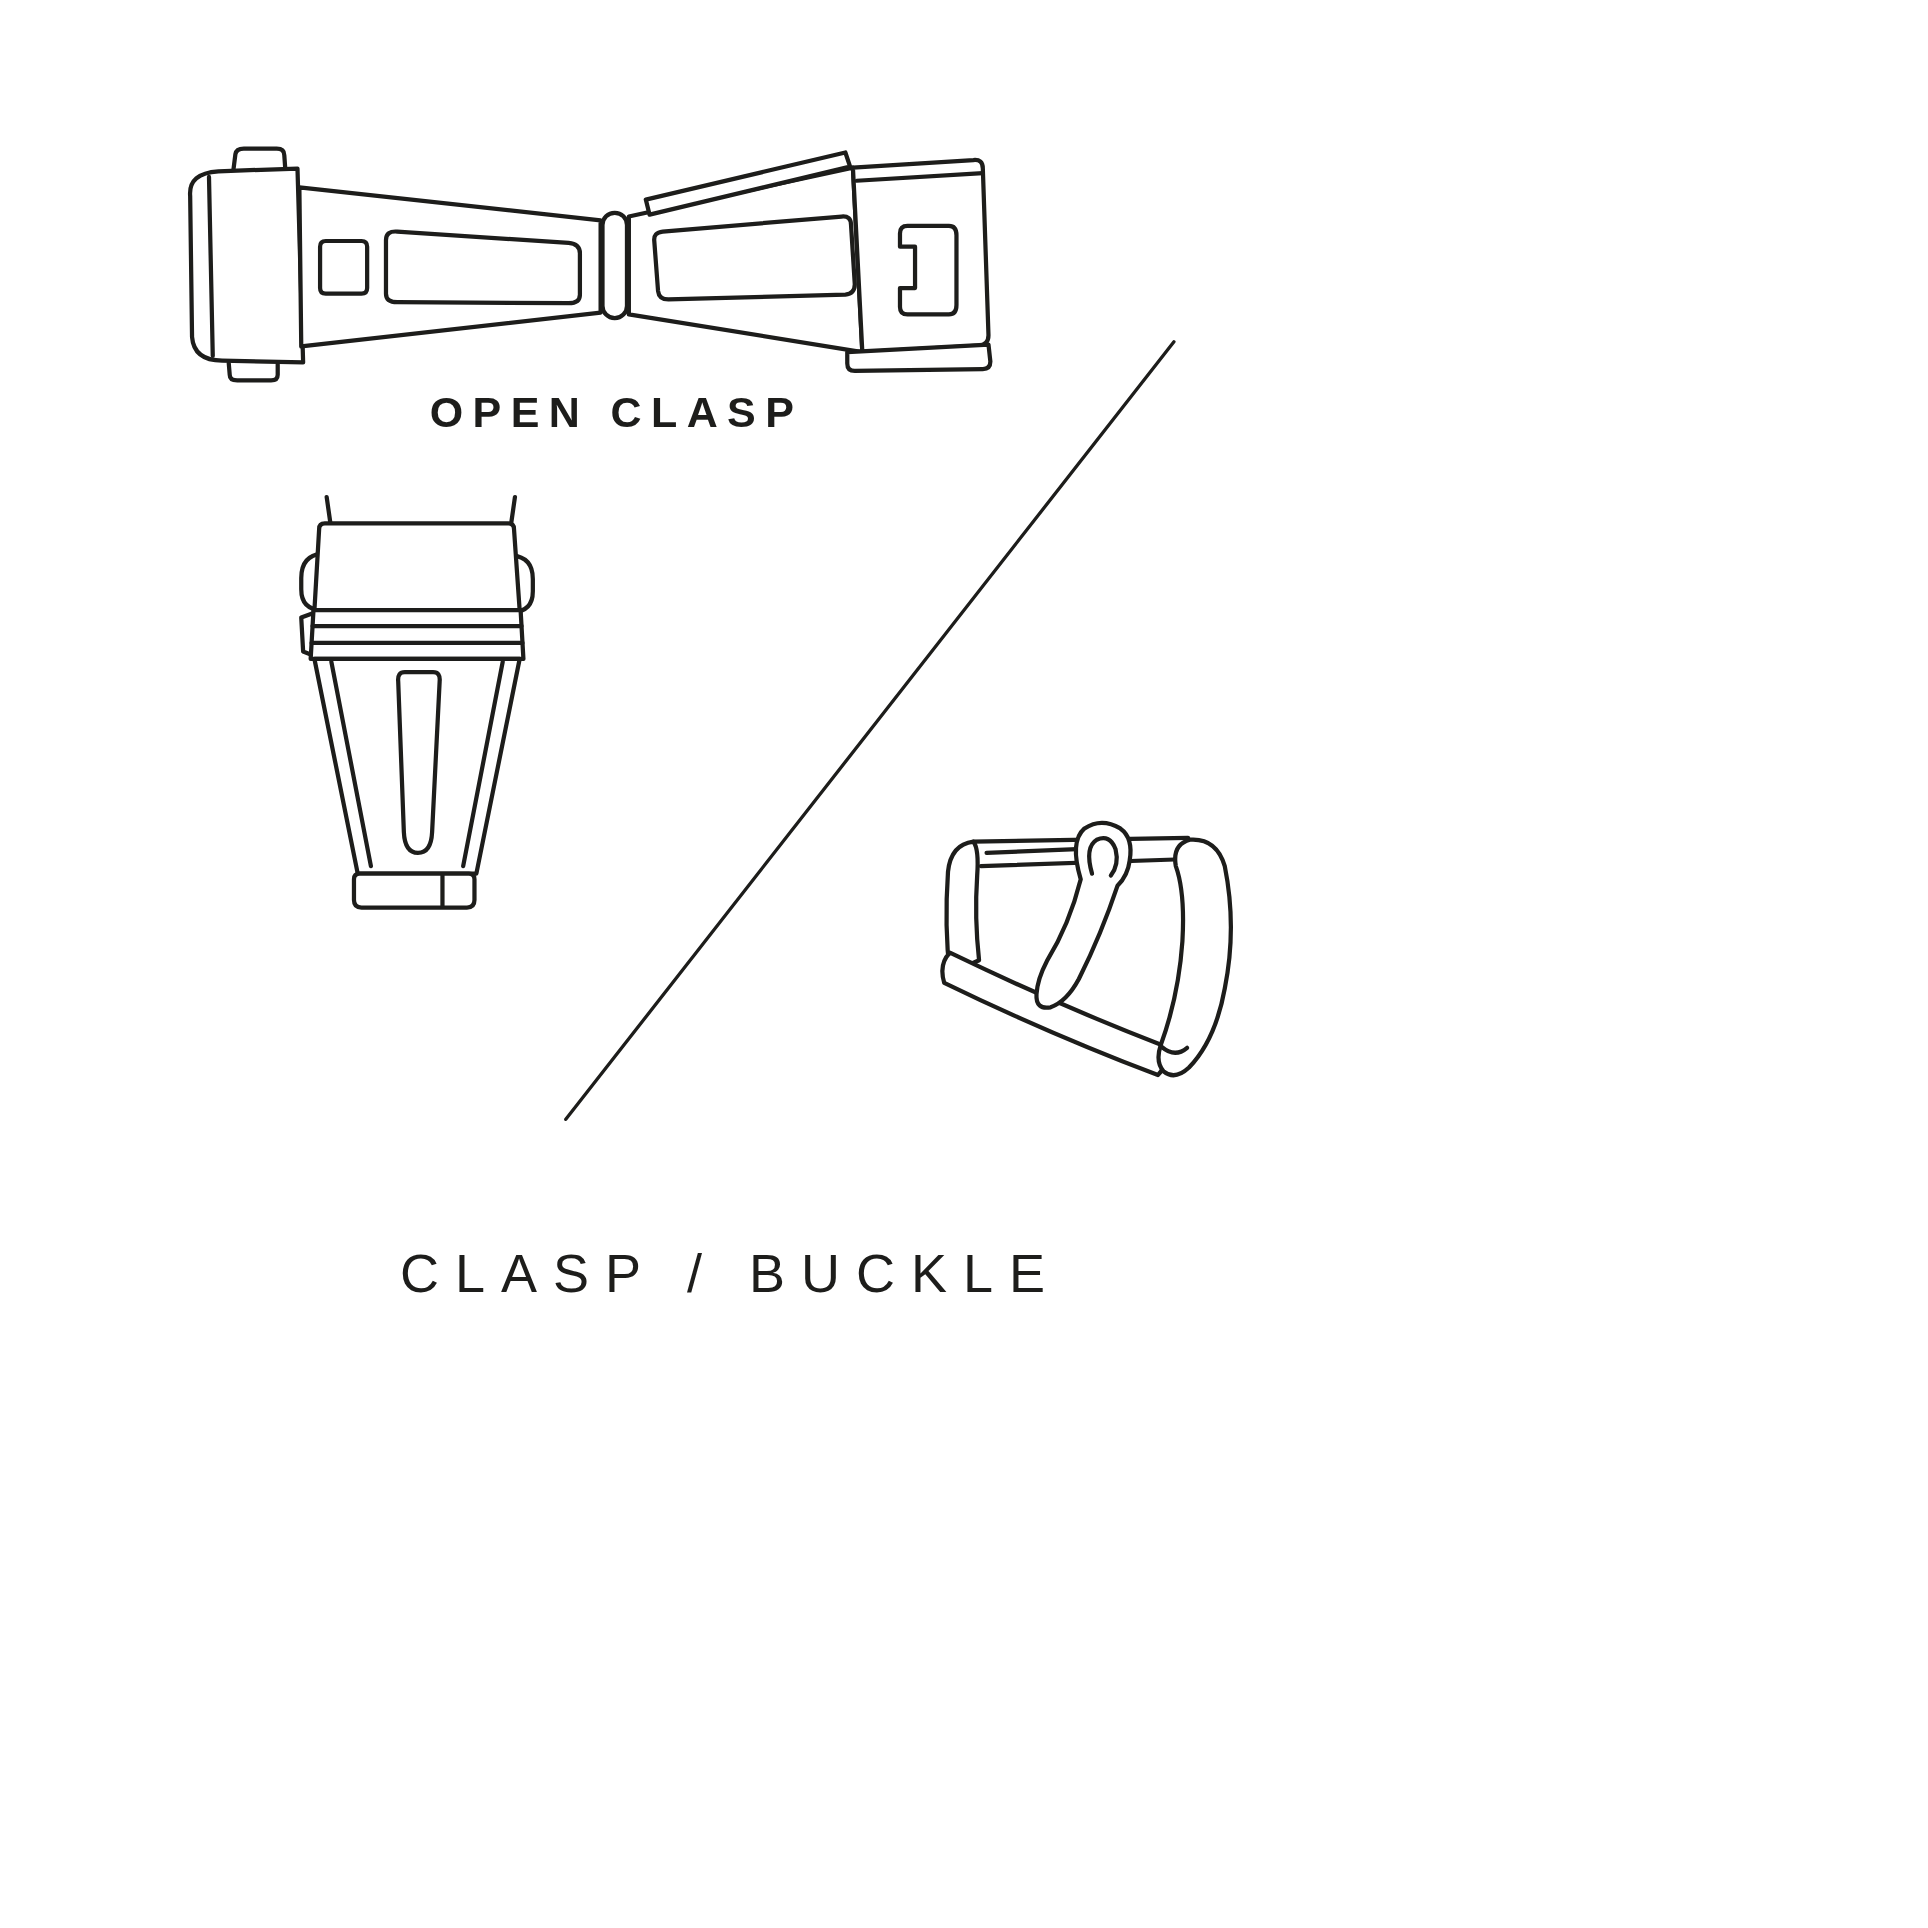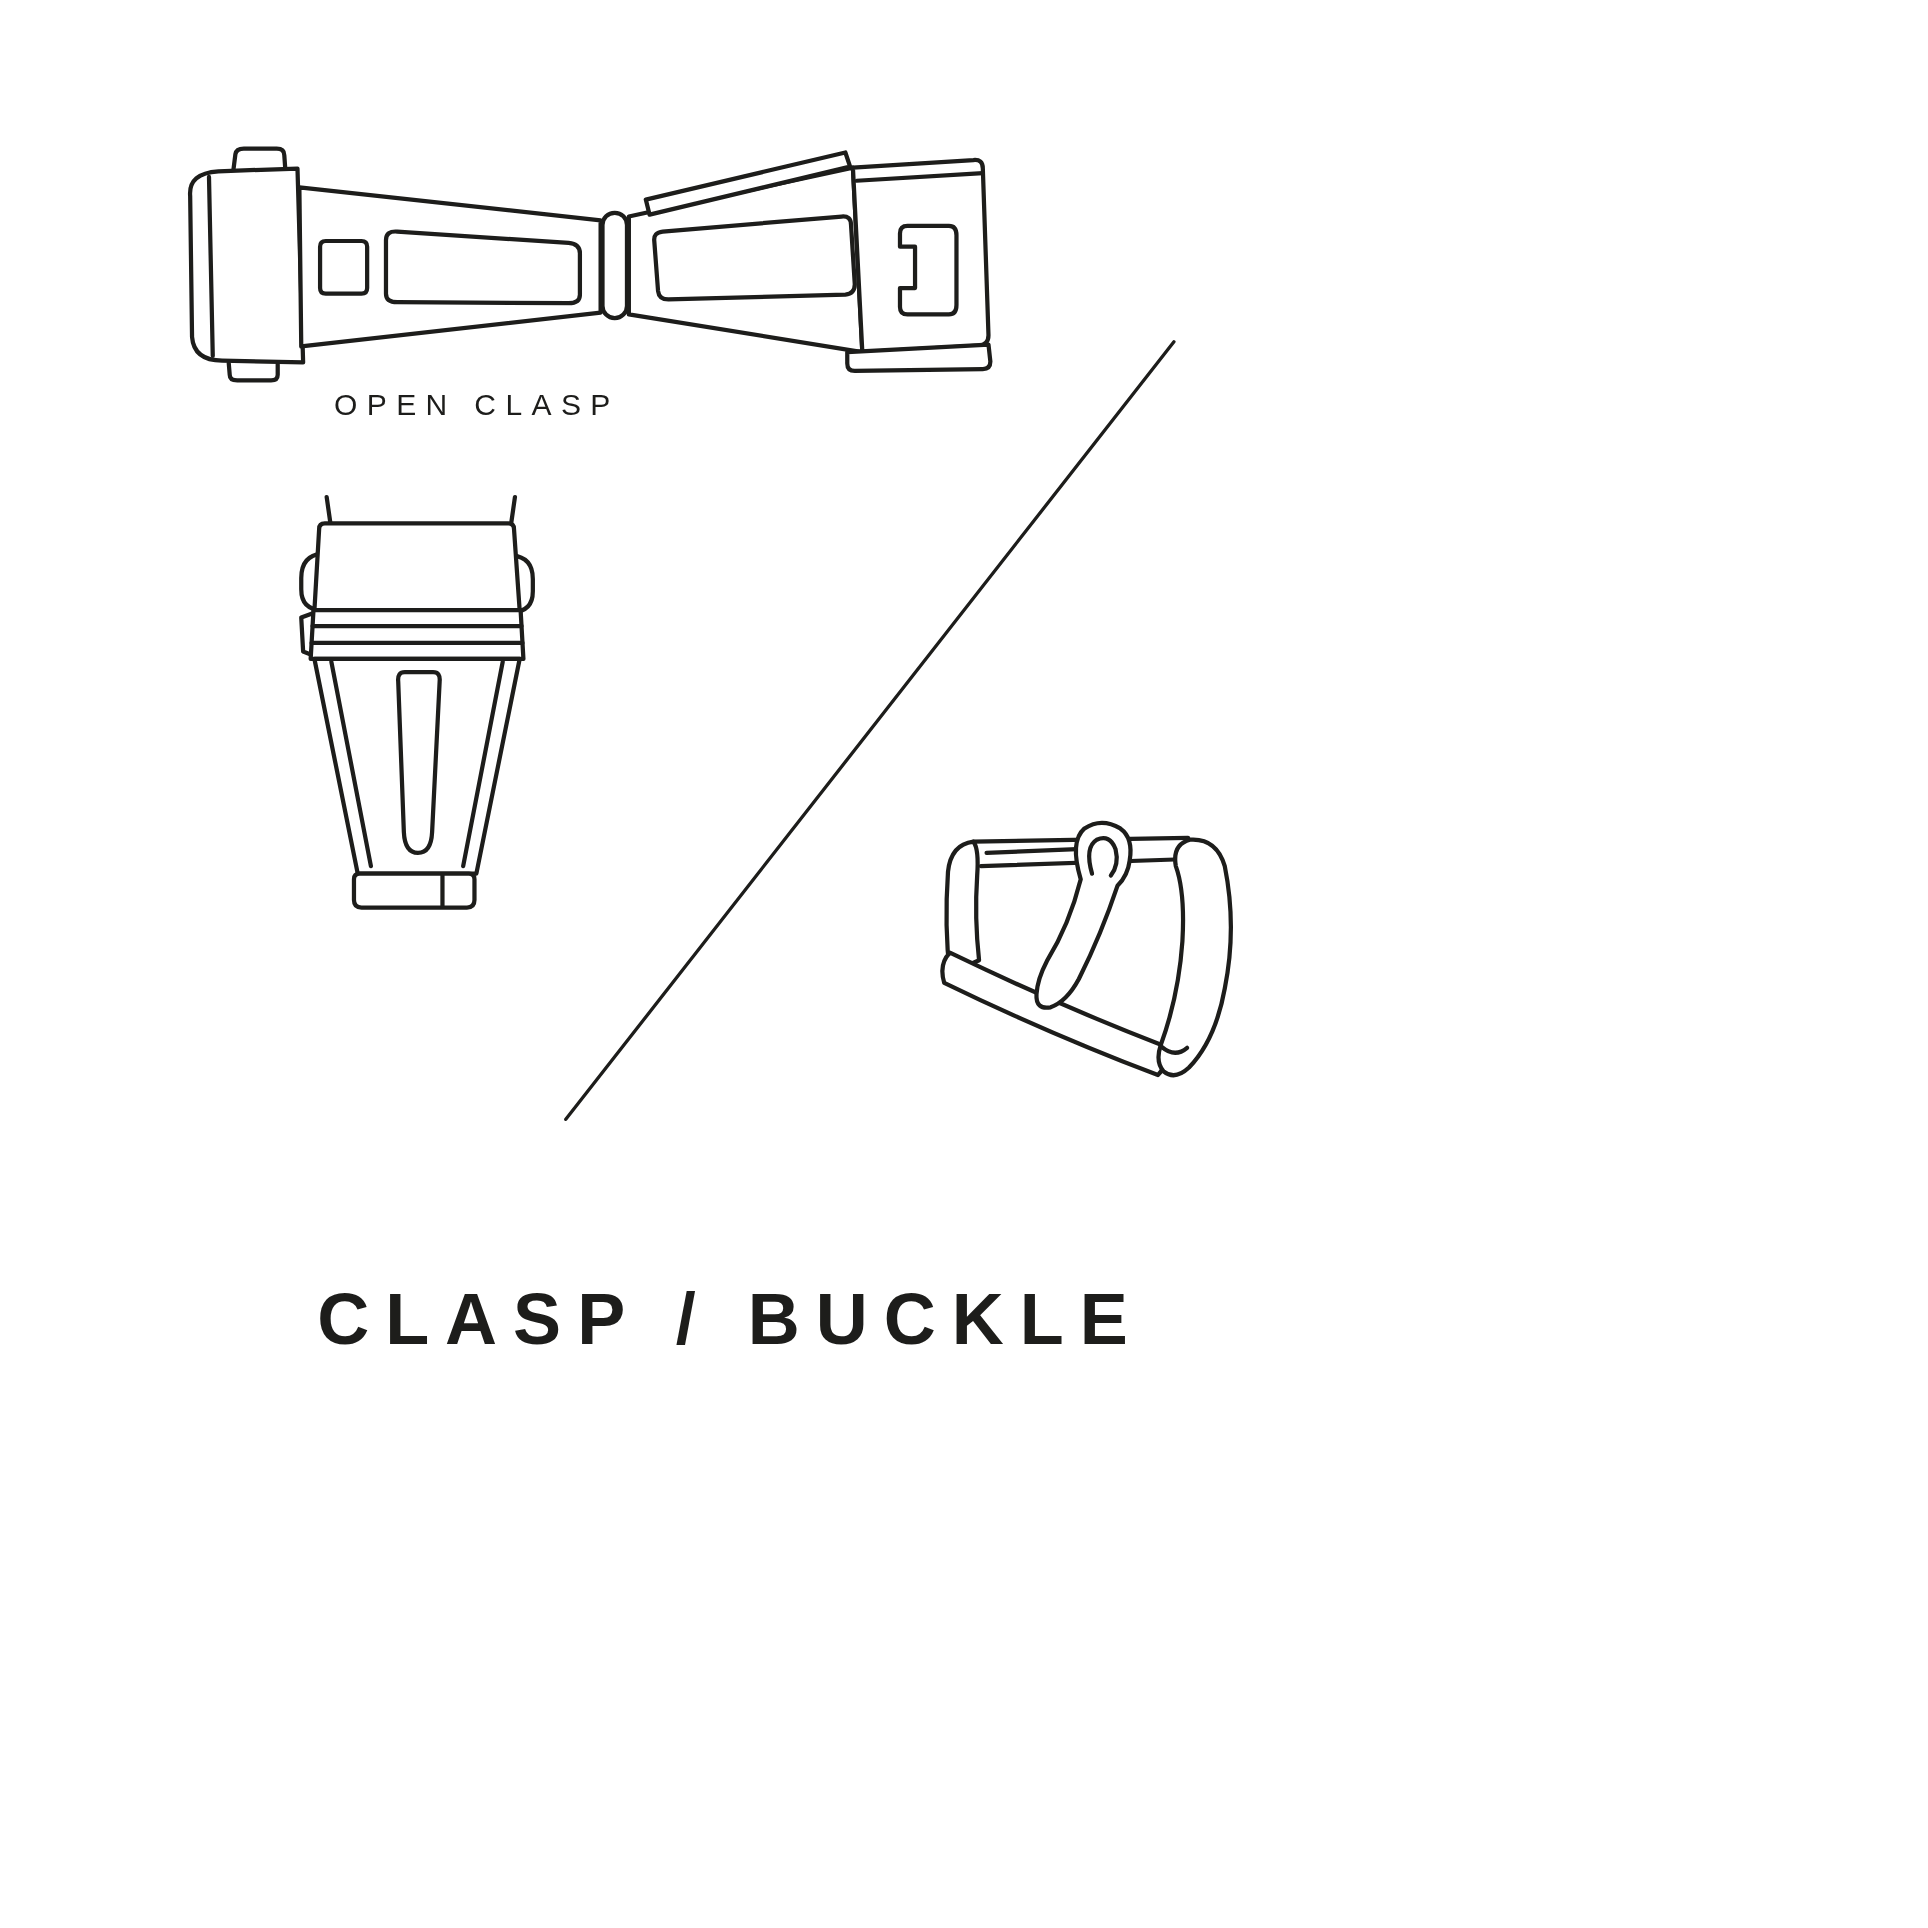--- a/index.html
+++ b/index.html
@@ -21,45 +21,46 @@
   }
   .art{
     position:absolute;
     inset:0;
     width:1928px;
     height:1928px;
   }
   .label{
     position:absolute;
     color:var(--line-color);
-    font-size:30px;
+    text-align:center;
+    font-size:43px;
     letter-spacing:9.4px;
-    font-weight:400;
+    font-weight:700;
     white-space:nowrap;
   }
   .label-open{
     left:334px;
     top:388px;
     width:565px;
   }
   .label-closed{
     left:172px;
     top:940px;
     width:471px;
   }
   .diagram-title{
     position:absolute;
     left:0;
-    top:1278px;
+    top:1242px;
     width:1461px;
     text-align:center;
     color:var(--line-color);
-    font-size:72px;
+    font-size:54px;
     letter-spacing:16px;
-    font-weight:700;
+    font-weight:400;
     white-space:nowrap;
   }
 </style>
 </head>
 <body>
 
 <div class="canvas">
 
   <svg class="art" viewBox="0 0 2048 2048" fill="none" stroke="var(--line-color)" stroke-width="4.5" stroke-linejoin="round" stroke-linecap="round">
 

